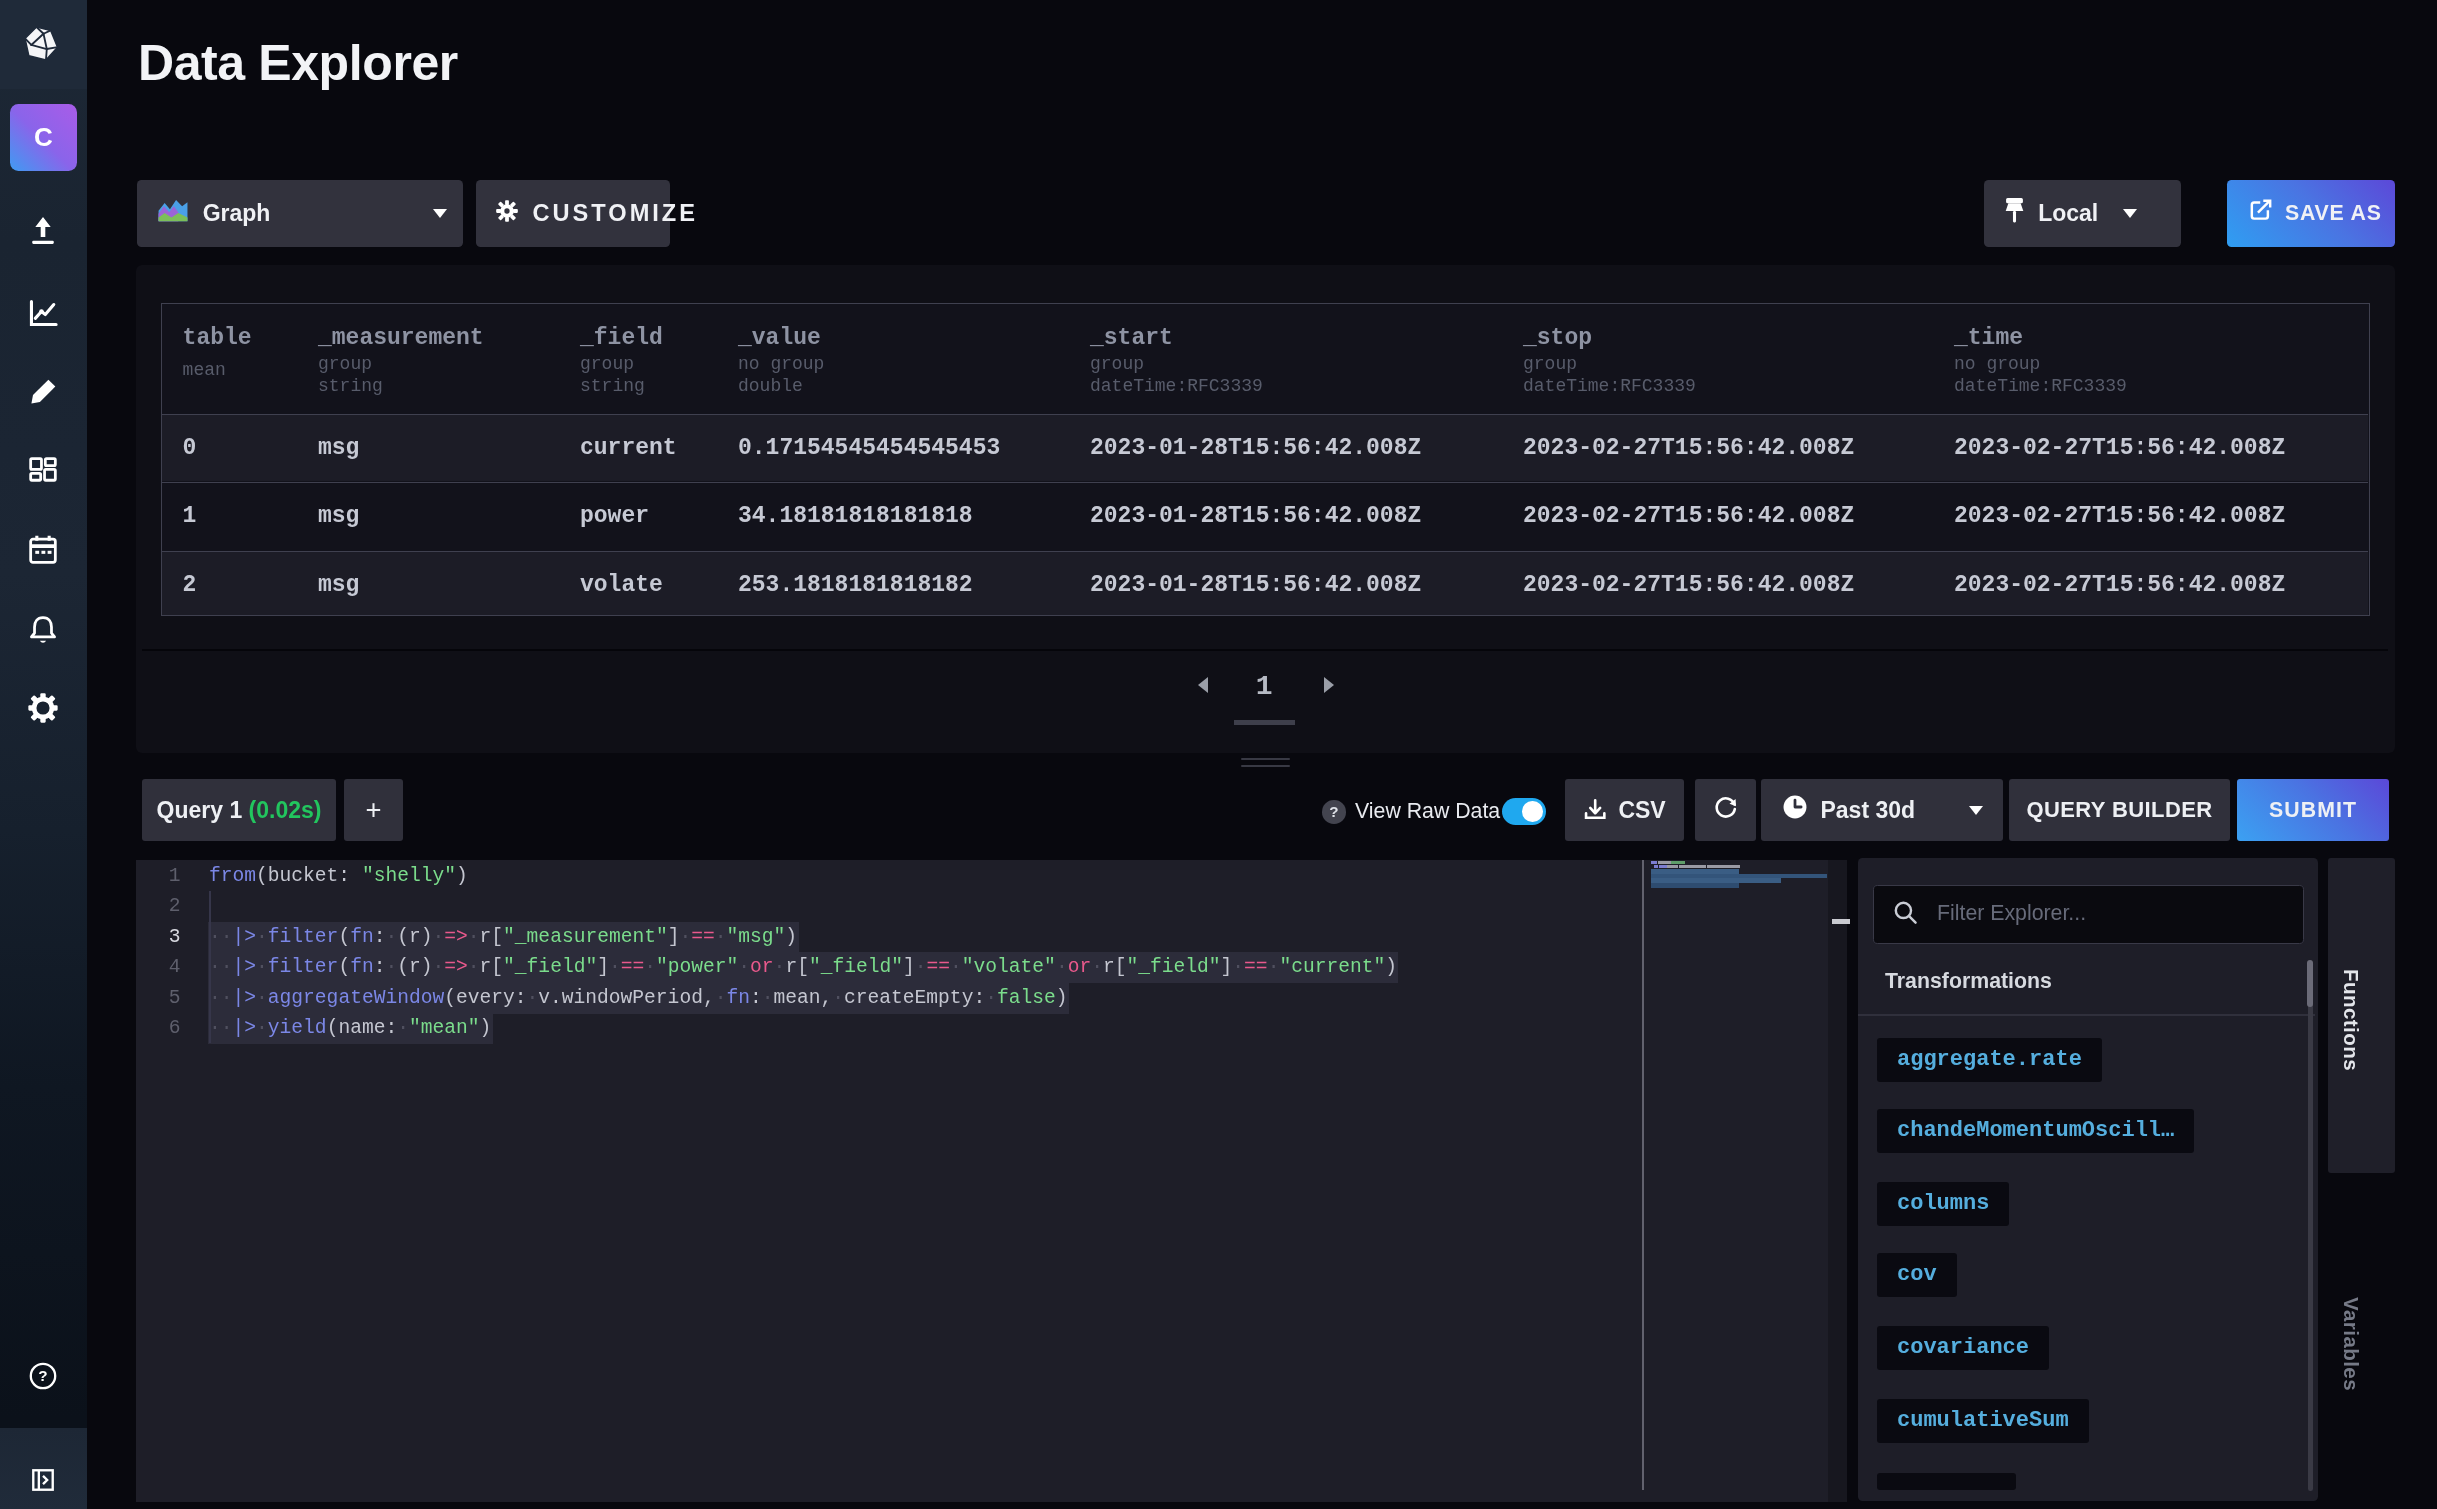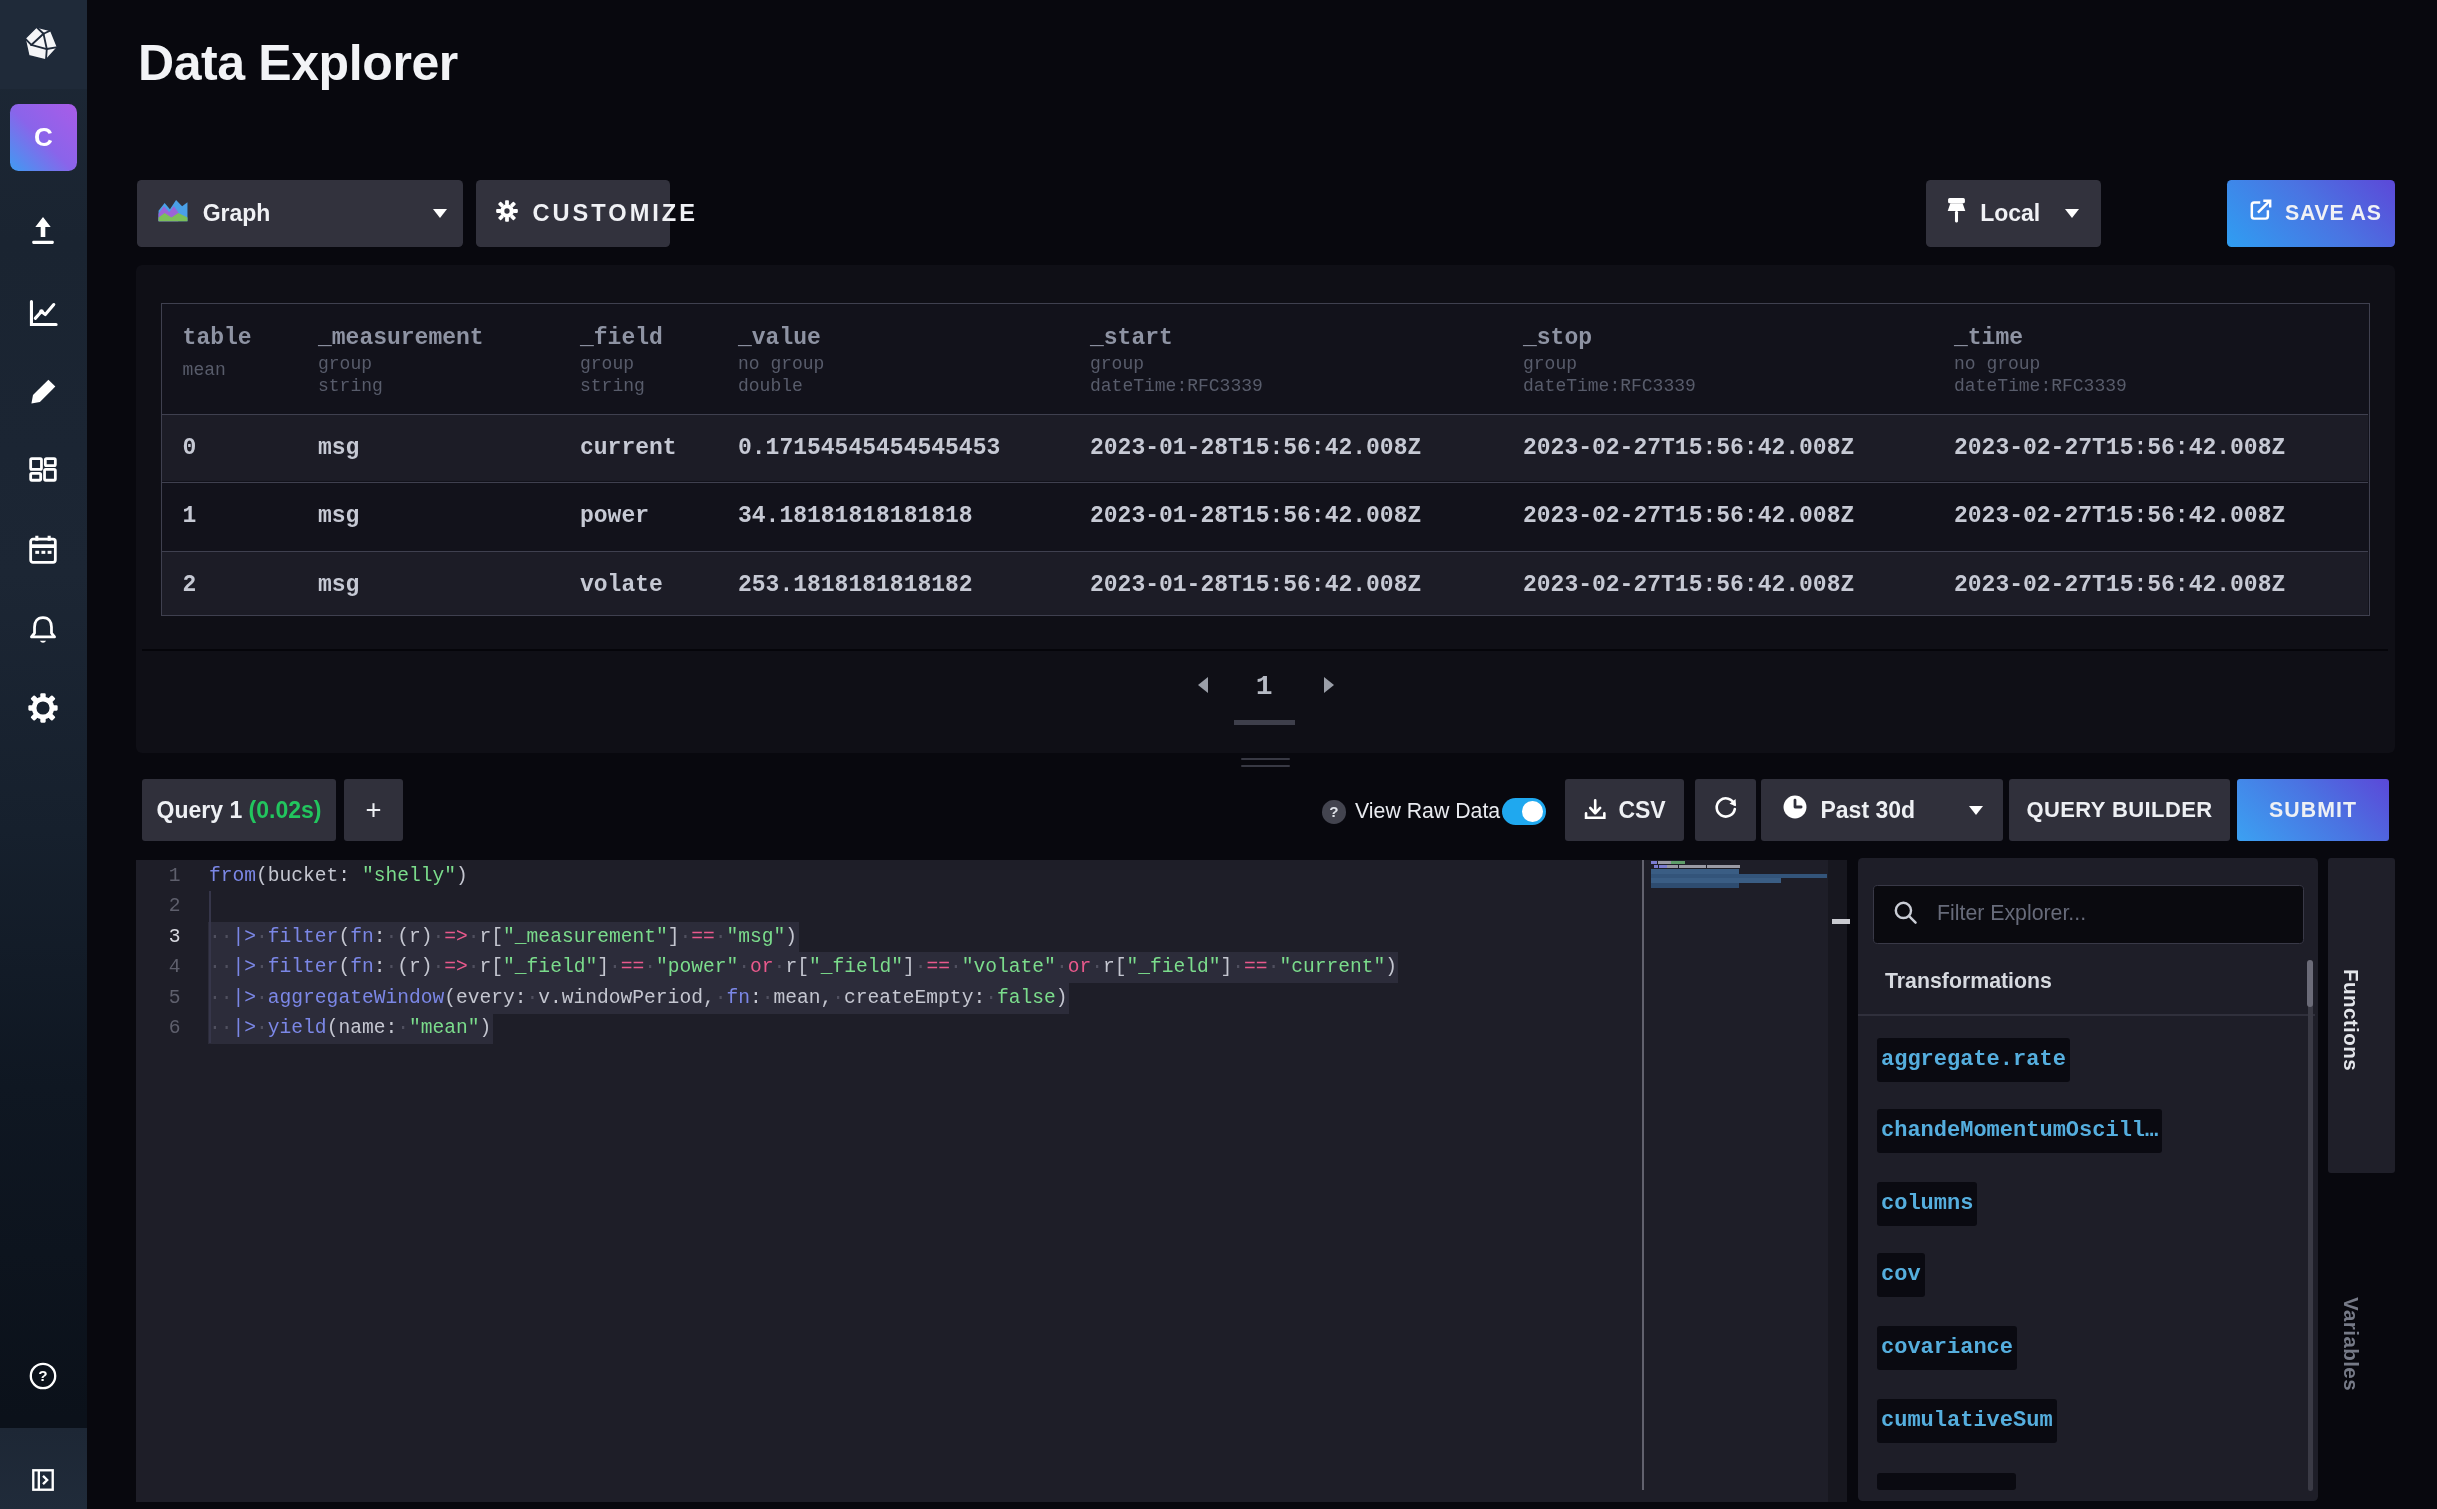--- a/index.html
+++ b/index.html
@@ -42,21 +42,21 @@
 
   
   #editor { position:absolute; left:136px; top:860px; width:1711px; height:642px; background:#1e1e28; }
   .lnum { position:absolute; width:46px; text-align:right; font-family:"Liberation Mono",monospace; font-size:19.6px; line-height:30.5px; color:#5e5f6c; }
   .k { color:#7b87e6; } .s { color:#7bdc8c; } .o { color:#e9598c; } .w { color:#50505f; }
   .selrect { position:absolute; background:#2c2c3a; }
 
   
   #funcs { position:absolute; left:1858px; top:858px; width:460px; height:643px; background:#1e1e28; border-radius:4.6px; overflow:hidden; }
   .fbtn { position:absolute; left:19px; height:44px; background:#0a0a11; border-radius:3px; color:#55aede;
-     font-family:"Liberation Mono",monospace; font-weight:bold; font-size:22px; line-height:44px; padding:0 4px; }
+     font-family:"Liberation Mono",monospace; font-weight:bold; font-size:22px; line-height:44px; padding:0 20px; }
   .vtab { position:absolute; writing-mode:vertical-rl; text-orientation:mixed; font-weight:bold; font-size:20.6px; letter-spacing:0.4px; }
 </style>
 </head>
 <body>
 
 <div id="sidebar">
   <div class="topblock"></div>
   <div class="botblock"></div>
 </div>
 
@@ -157,21 +157,21 @@
           <rect x="8.4" y="8.4" width="9" height="7" rx="1.5" transform="rotate(45 12.9 11.9)"></rect>
           <rect x="30.6" y="8.4" width="9" height="7" rx="1.5" transform="rotate(-45 35.1 11.9)"></rect>
           <rect x="8.4" y="32.6" width="9" height="7" rx="1.5" transform="rotate(-45 12.9 36.1)"></rect>
           <rect x="30.6" y="32.6" width="9" height="7" rx="1.5" transform="rotate(45 35.1 36.1)"></rect>
         </g>
         <circle cx="24" cy="24" r="12.5" fill="#fff"></circle>
         <circle cx="24" cy="24" r="5" fill="#32323d"></circle>
       </svg></span>
     <span style="margin-left:12.2px; letter-spacing:3px; font-size:23.6px;">CUSTOMIZE</span>
   </div>
-<div class="btn" style="left:1926px; width:175px;text-align:right;">
+<div class="btn" style="left:1984px; width:197px;text-align:right;">
     <span style="margin-left:19px;" id="pinicon"><svg width="23" height="26" viewBox="0 0 30 34">
         <g fill="#fff">
           <rect x="4" y="0" width="22" height="7" rx="2"></rect>
           <path d="M7 7 h16 l3.5 10 h-23 z"></path>
           <rect x="13" y="17" width="4" height="15" rx="1.5"></rect>
         </g>
       </svg></span>
     <span style="margin-left:12.2px;">Local</span>
     <span class="caret" style="position:absolute; left:139px;"></span>
   </div>

